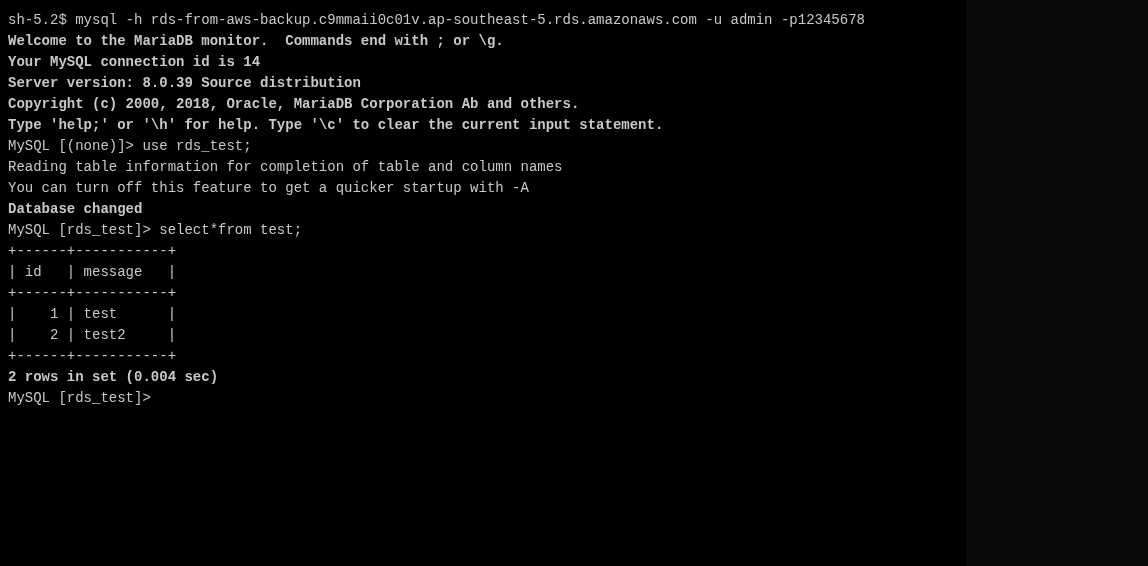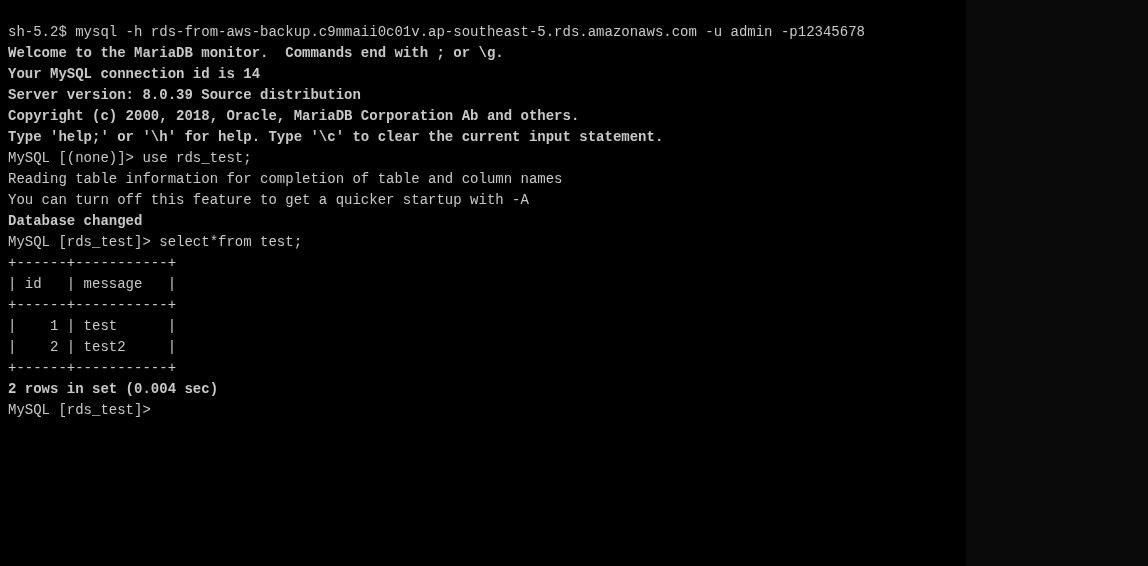--- a/index.html
+++ b/index.html
@@ -16,21 +16,21 @@
       font-family: 'Courier New', Courier, monospace;
       font-size: 14px;
       line-height: 1.5;
     }
 
     #terminal {
       background-color: #000000;
       color: #c8c8c8;
       width: 966px;
       height: 566px;
-      padding: 22px 8px;
+      padding: 10px 8px;
       white-space: pre;
       overflow: hidden;
     }
 
     .line {
       display: block;
     }
   </style>
 </head>
 <body>

